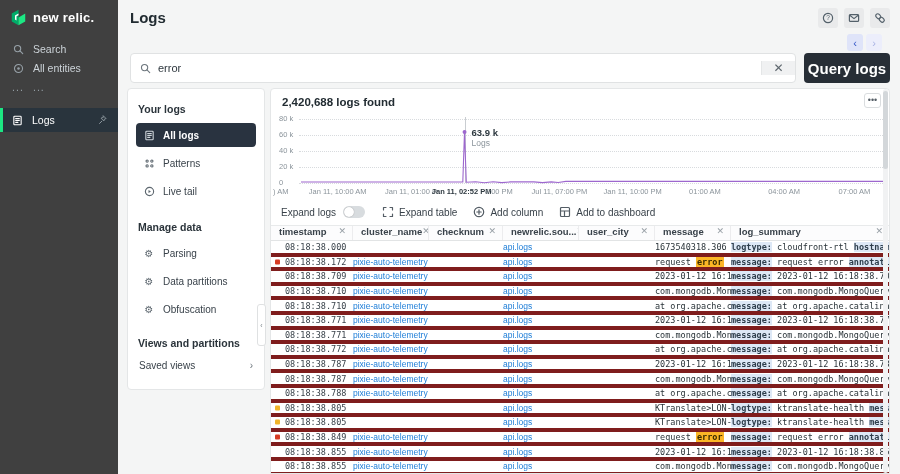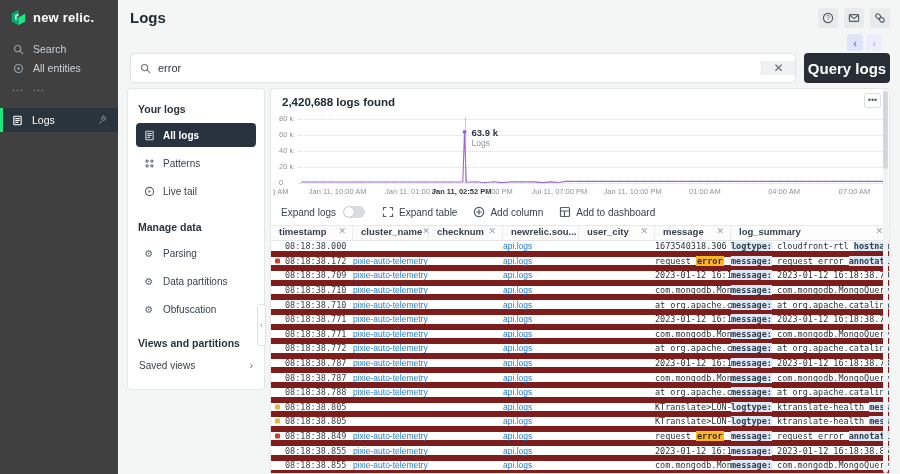--- a/index.html
+++ b/index.html
@@ -76,21 +76,21 @@
   .toggle .knob { position:absolute; left:1px; top:1px; width:10px; height:10px; border-radius:50%; background:#fff; box-shadow:0 0 1px rgba(0,0,0,.4); }
   .tl-item { display:flex; align-items:center; gap:5px; cursor:pointer; margin-right:9px; }
   .tl-item .tl-ic { color:#545d65; display:flex; }
 
   
   .tbl-hdr { position:absolute; left:0; top:136px; right:0; height:16px; display:grid; grid-template-columns:82px 76px 74px 76px 76px 76px 1fr; background:#fcfcfd; border-top:1px solid #e8eaeb; border-bottom:1px solid #e2e4e5; }
   .th { display:flex; align-items:flex-start; justify-content:space-between; padding:0 6px 0 8px; font-size:9.5px; font-weight:700; color:#39424a; border-right:1px solid #ececee; overflow:hidden; }
   .th:last-child { border-right:0; }
   .th .colx { color:#98a0a6; font-size:9px; cursor:pointer; font-weight:400; }
   .tbl-body { position:absolute; left:0; top:153px; right:0; bottom:0; overflow:hidden; }
-  .tr { display:grid; grid-template-columns:82px 76px 74px 76px 76px 76px 1fr; height:14.6px; align-items:center; border-bottom:6px solid #7f1d1d; cursor:pointer; }
+  .tr { display:grid; grid-template-columns:82px 76px 74px 76px 76px 76px 1fr; height:14.6px; align-items:center; border-bottom:4px solid #7f1d1d; cursor:pointer; }
   .td { font-size:8.5px; overflow:hidden; white-space:nowrap; padding-right:4px; }
   .td.ts { position:relative; padding-left:14px; color:#39424a; }
   .sevsq { position:absolute; left:4px; top:50%; transform:translateY(-50%); width:5px; height:5px; border-radius:1px; }
   .link { color:#1d7dd7; }
   .kchip { background:#dde8f6; font-weight:700; color:#2e3e4c; }
   .hlchip { background:#fcb626; font-weight:700; color:#3a2c00; padding:0 1px; }
   .vscroll { position:absolute; right:1px; top:0; bottom:0; width:5px; background:#f1f2f3; border-radius:3px; }
   .vthumb { position:absolute; left:0; right:0; top:2px; height:78px; background:#d3d7da; border-radius:3px; }
 </style>
 </head>

